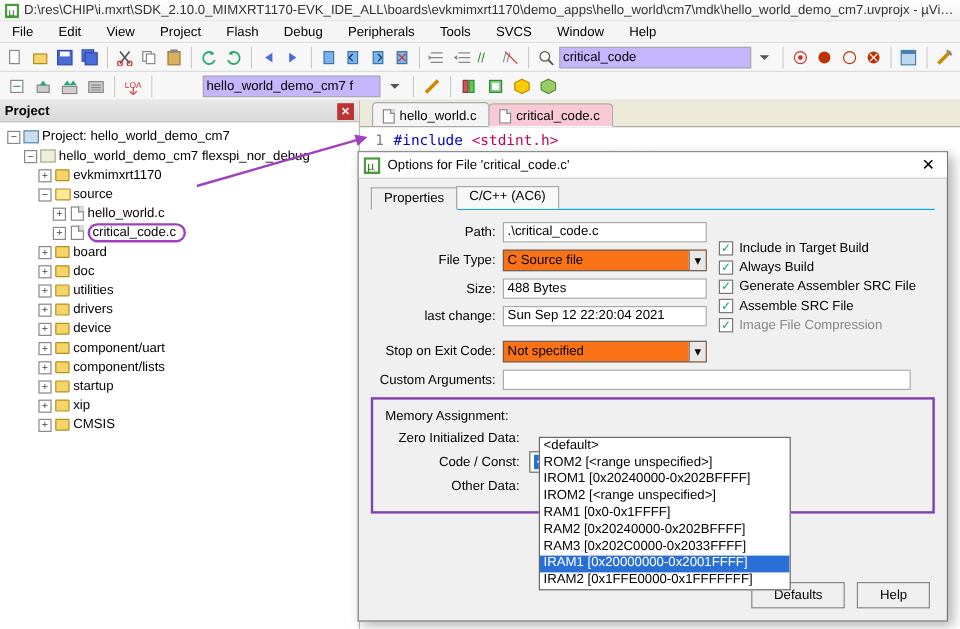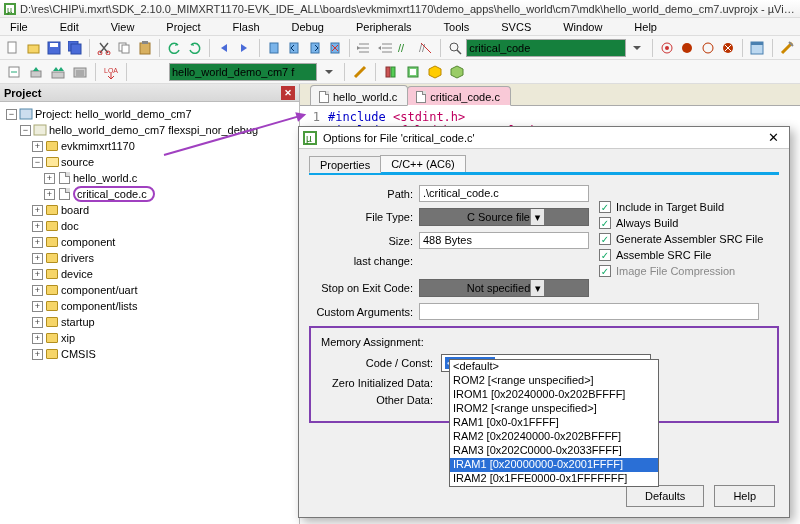--- a/index.html
+++ b/index.html
@@ -24,21 +24,21 @@
     border-bottom: 1px solid #ddd;
   }
   .titlebar .icon-uv {
     width: 12px; height: 12px;
     display: inline-flex; align-items:center; justify-content:center;
   }
   .titlebar .title { font-size: 11px; color:#333; white-space:nowrap; overflow:hidden; text-overflow:ellipsis; flex:1; }
   
   .menubar {
     height: 18px;
-    display:flex; align-items:center; gap:20px;
+    display:flex; align-items:center; gap:9px;
     padding: 0 4px;
     background:#f5f5f5;
     border-bottom:1px solid #ddd;
   }
   .menubar .menu { padding:1px 6px; cursor:default; }
   
   .toolbar {
     height: 24px;
     display:flex; align-items:center; gap:2px;
     padding: 0 4px;
@@ -46,21 +46,21 @@
     border-bottom:1px solid #ddd;
   }
   .tb-btn {
     width:20px; height:20px;
     display:inline-flex; align-items:center; justify-content:center;
     border:1px solid transparent;
     cursor:default;
   }
   .tb-sep { width:1px; height:18px; background:#ccc; margin:0 3px; }
   .tb-combo {
-    height:18px; font:11px sans-serif; border:1px solid #aaa; background:#15803d;
+    height:18px; font:11px sans-serif; border:1px solid #aaa; background:#c4b5fd;
     min-width:100px; padding:0 2px;
   }
   
   .workspace { display:flex; height: calc(524px - 18px - 18px - 24px - 24px); }
   .project-panel {
     width: 300px;
     display:flex; flex-direction:column;
     border-right:1px solid #bbb;
     background:#fff;
   }
@@ -130,27 +130,27 @@
   }
   .dlg-title {
     height:22px; background:#fff;
     display:flex; align-items:center; justify-content:space-between;
     padding:0 6px 0 4px; border-bottom:1px solid #ccc;
   }
   .dlg-title .left { display:flex; align-items:center; gap:6px; }
   .dlg-title .icon-uv2 { width:14px;height:14px; }
   .dlg-close { font-size:13px; cursor:default; padding:0 4px; }
   .dlg-body { padding:6px 10px 6px 10px; flex:1; overflow:hidden; position:relative;}
-  .dlg-tabs { display:flex; height:20px; border-bottom:3px solid #0ea5e9; margin-bottom:10px;}
+  .dlg-tabs { display:flex; height:20px; border-bottom:1px solid #0ea5e9; margin-bottom:10px;}
   .dlg-tab { padding:2px 10px; border:1px solid #aaa; border-bottom:none; background:#f8f8f8; margin-right:-1px; cursor:default;}
   .dlg-tab.active { background:#f0f0f0; border-bottom:1px solid #f0f0f0; position:relative; top:1px;}
   .form-row { display:flex; align-items:center; margin-bottom:6px; }
   .form-row .lbl { width:110px; text-align:right; padding-right:6px; color:#000;}
   .form-row .ro { flex:0 0 170px; height:17px; border:1px solid #aaa; background:#fff; padding:1px 3px; font:11px sans-serif; white-space:nowrap; overflow:hidden;}
-  .form-row .combo { flex:0 0 170px; height:18px; border:1px solid #666; background:#737373; display:flex; align-items:center; justify-content:center; padding:0 0 0 3px; font:11px sans-serif;}
+  .form-row .combo { flex:0 0 170px; height:18px; border:1px solid #666; background:#f97316; display:flex; align-items:center; justify-content:space-between; padding:0 0 0 3px; font:11px sans-serif;}
   .combo .caret { width:14px; height:16px; background:#e8e8e8; border-left:1px solid #888; display:flex; align-items:center; justify-content:center;}
   .checks { position:absolute; left:300px; top:52px; display:flex; flex-direction:column; gap:4px;}
   .check { display:flex; align-items:center; gap:5px; color:#000;}
   .check.disabled { color:#888; }
   .check .box { width:12px; height:12px; border:1px solid #777; background:#fff; display:flex; align-items:center; justify-content:center; font-size:10px; color:#1a6; }
   .group1 { border:2px solid #8040b0; padding:8px 10px 10px 10px; margin-top:6px; position:relative;}
   .section-title { color:#000; margin-bottom:6px; }
   .mem-row { display:flex; align-items:center; margin-bottom:5px; }
   .mem-row .lbl2 { width:120px; text-align:right; padding-right:8px; }
   .mem-row .combo2 { width:210px; height:18px; border:1px solid #666; background:#fff; display:flex; align-items:center; justify-content:space-between; padding:0 0 0 3px;}
@@ -516,21 +516,21 @@
               <span class="folder-closed"></span>
             </span>
             <span class="tree-label">doc</span>
           </div>
           <div class="tree-row">
             <span class="tree-indent" style="width:24px"></span>
             <span class="tree-expander">+</span>
             <span class="tree-icon">
               <span class="folder-closed"></span>
             </span>
-            <span class="tree-label">component</span>
+            <span class="tree-label">utilities</span>
           </div>
           <div class="tree-row">
             <span class="tree-indent" style="width:24px"></span>
             <span class="tree-expander">+</span>
             <span class="tree-icon">
               <span class="folder-closed"></span>
             </span>
             <span class="tree-label">drivers</span>
           </div>
           <div class="tree-row">
@@ -641,20 +641,21 @@
           <span>C Source file</span>
           <span class="caret">▾</span>
         </span>
     </div>
     <div class="form-row">
         <span class="lbl">Size:</span>
         <span class="ro">488 Bytes</span>
       </div>
     <div class="form-row">
         <span class="lbl">last change:</span>
+        <span class="ro">Sun Sep 12 22:20:04 2021</span>
       </div>
     <div style="height:6px"></div>
     <div class="form-row">
         <span class="lbl">Stop on Exit Code:</span>
       <span class="combo">
           <span>Not specified</span>
           <span class="caret">▾</span>
         </span>
     </div>
     <div class="form-row">
@@ -681,30 +682,30 @@
         </label>
       <label class="check disabled">
           <span class="box">✓</span>
           <span>Image File Compression</span>
         </label>
     </div>
 
     <div class="group1" style="position:relative;">
       <div class="section-title">Memory Assignment:</div>
       <div class="mem-row">
+          <span class="lbl2">Zero Initialized Data:</span>
+          <span style="width:210px"></span>
+        </div>
+      <div class="mem-row">
           <span class="lbl2">Code / Const:</span>
         <span class="combo2">
             <span style="background:#2a6fd6;color:#fff;padding:0 2px">&lt;default&gt;</span>
             <span class="caret">▾</span>
           </span>
       </div>
-      <div class="mem-row">
-          <span class="lbl2">Zero Initialized Data:</span>
-          <span style="width:210px"></span>
-        </div>
       <div class="mem-row">
           <span class="lbl2">Other Data:</span>
           <span style="width:210px"></span>
         </div>
 
       <div class="dropdown" id="dd">
           <div class="opt">&lt;default&gt;</div>
           <div class="opt">ROM2 [&lt;range unspecified&gt;]</div>
           <div class="opt">IROM1 [0x20240000-0x202BFFFF]</div>
           <div class="opt">IROM2 [&lt;range unspecified&gt;]</div>

